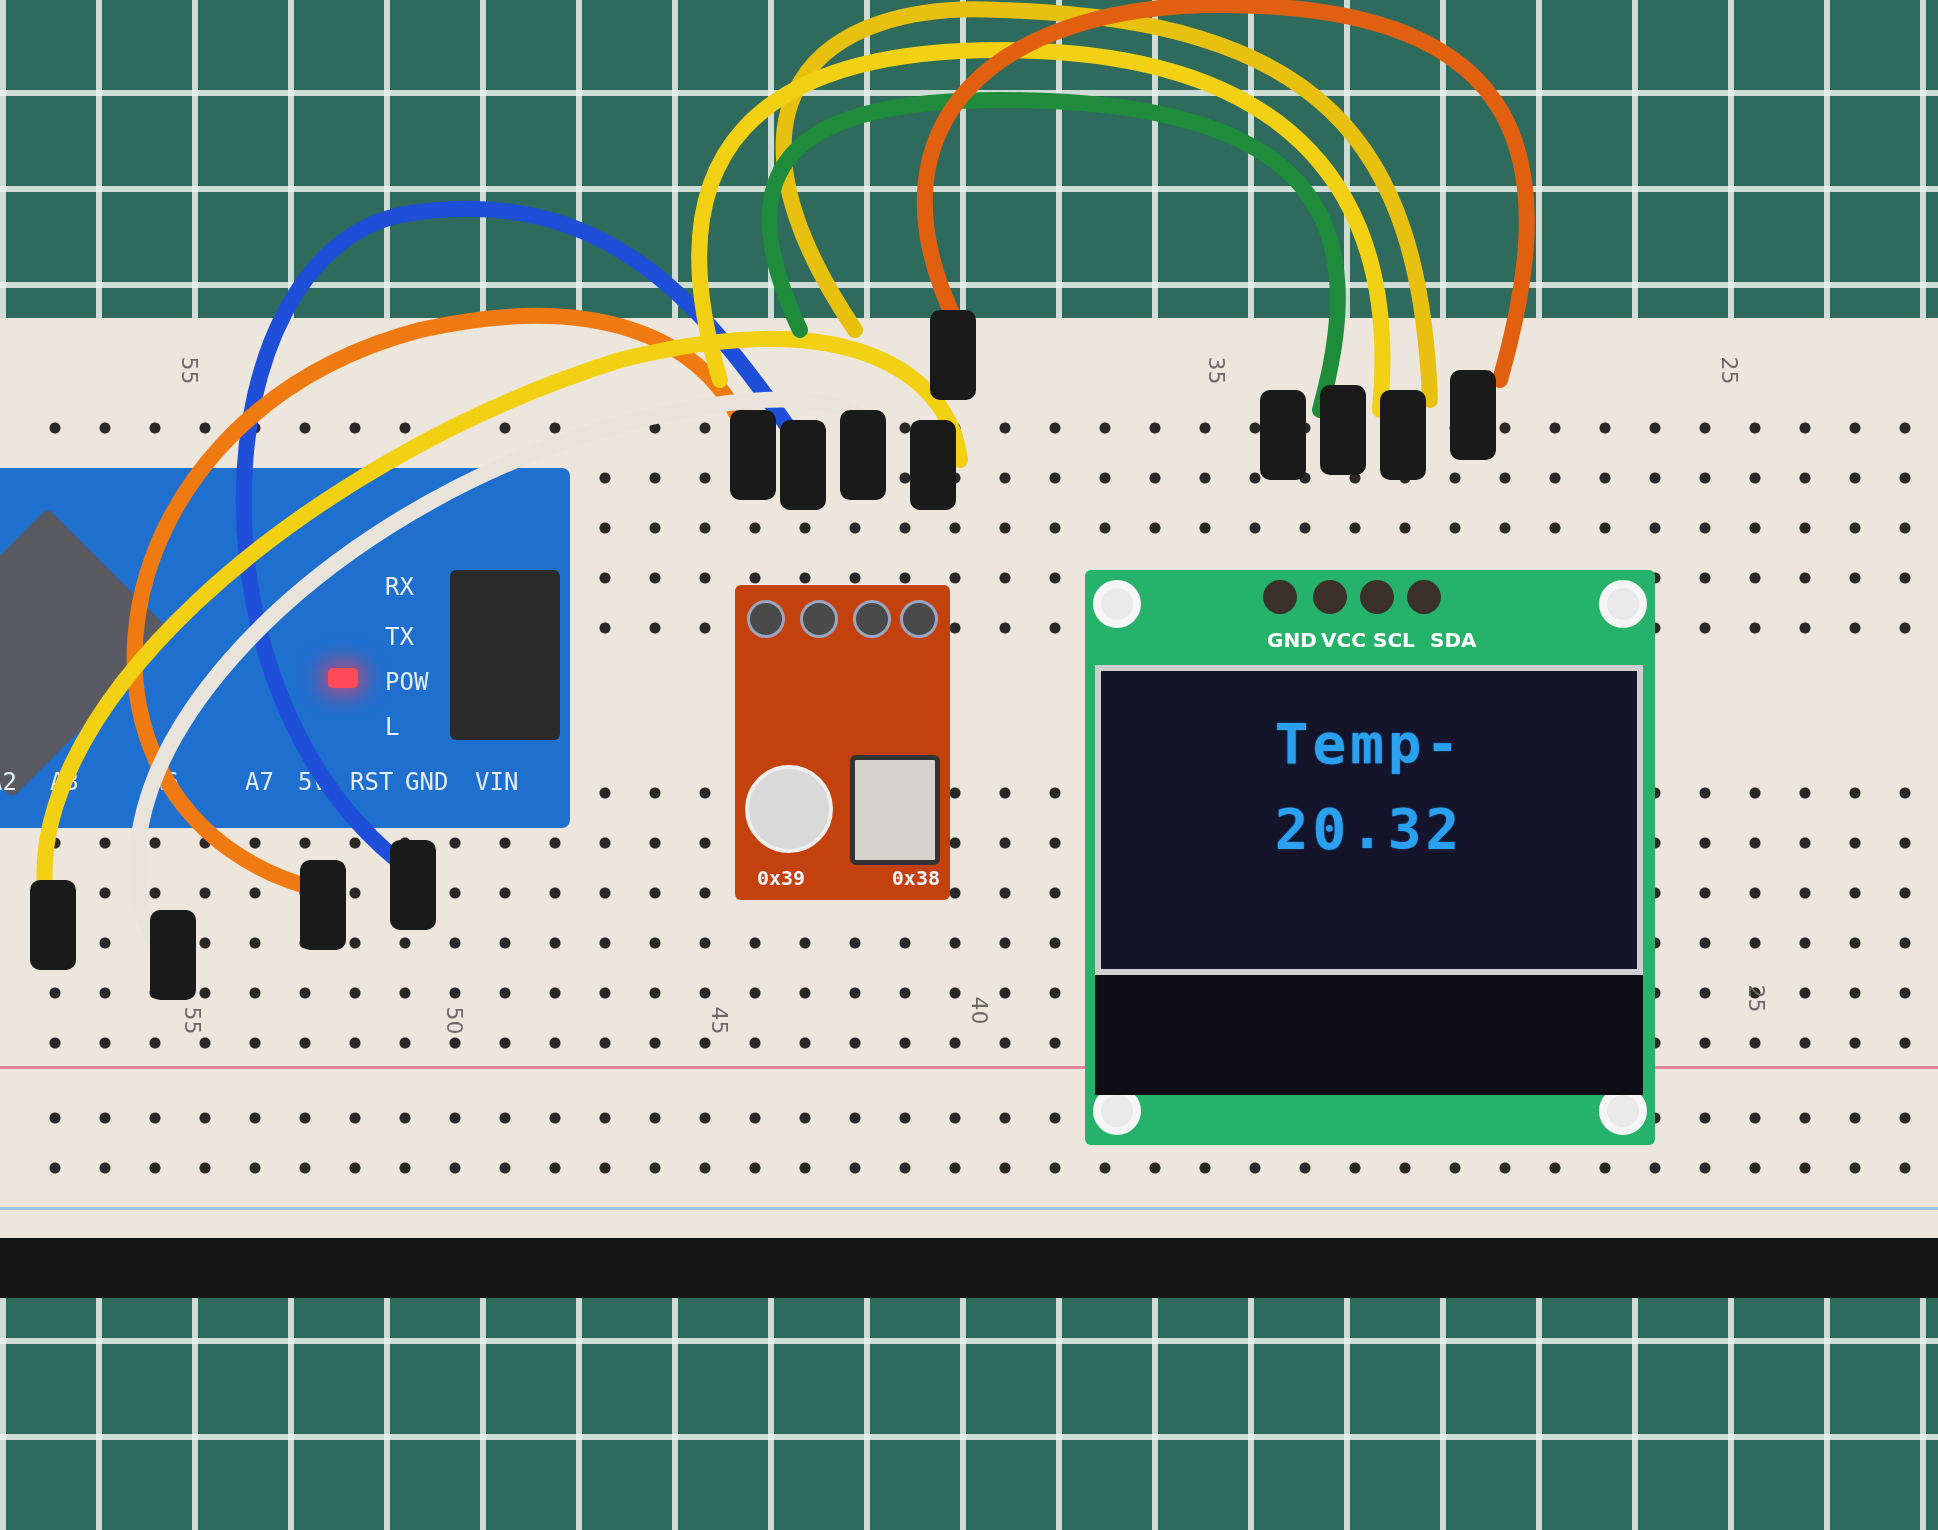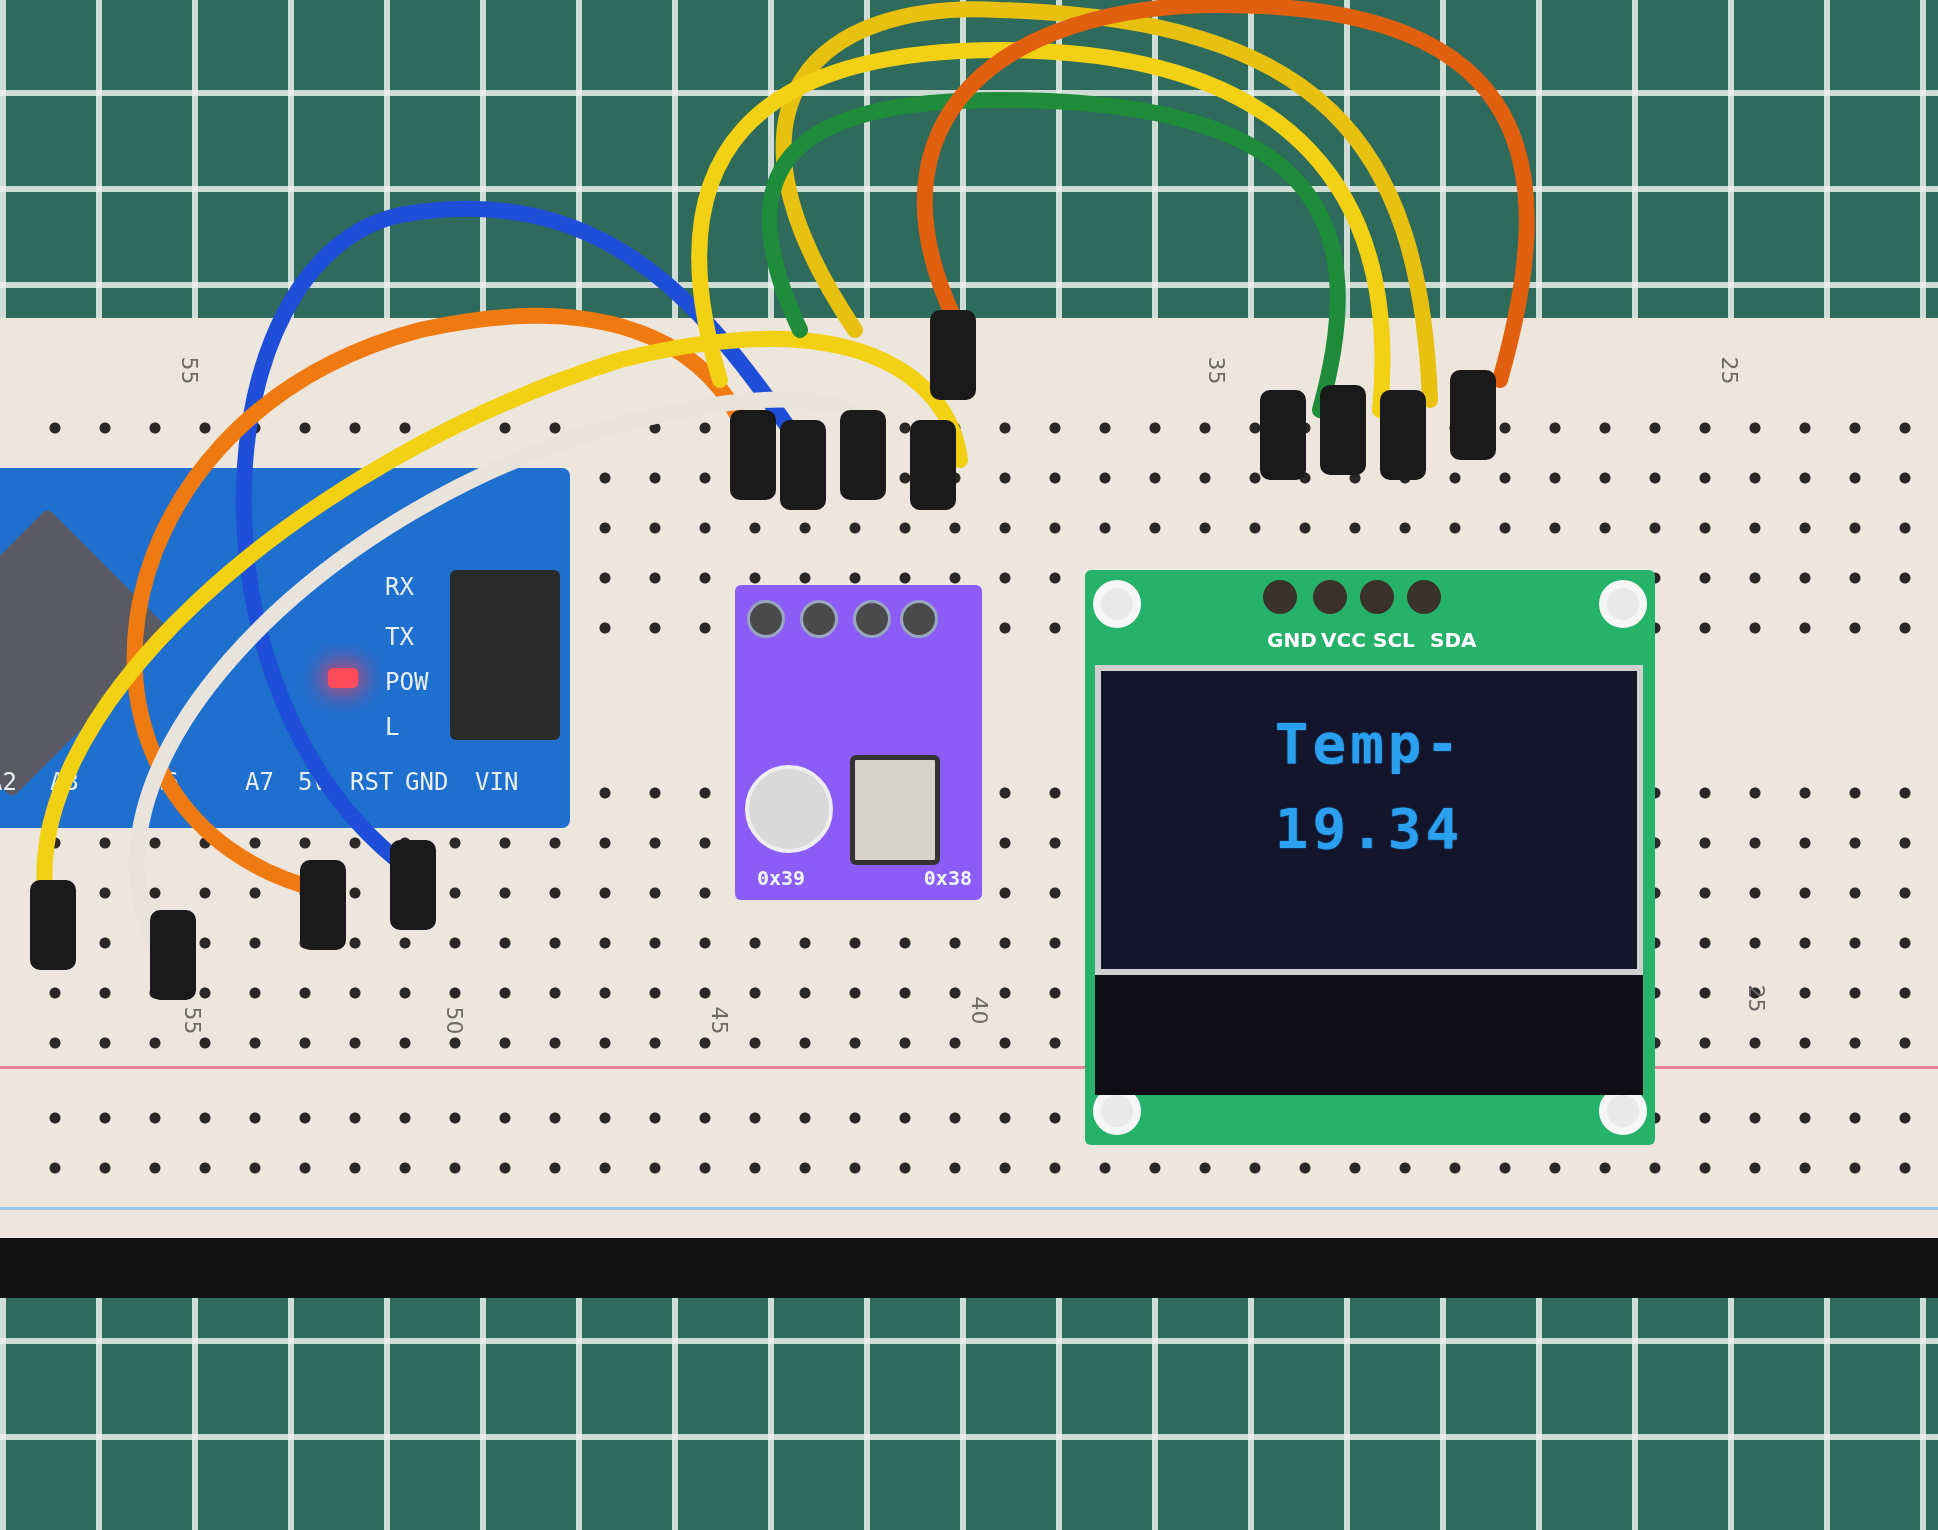--- a/index.html
+++ b/index.html
@@ -16,21 +16,21 @@
   .bb-dark-strip { position: absolute; left: 0; top: 1238px; width: 1938px; height: 60px; background: #141414; }
   .rail-line-red { position: absolute; left: 0; top: 1066px; width: 1938px; height: 3px; background: #e8829a; }
   .rail-line-blue { position: absolute; left: 0; top: 1207px; width: 1938px; height: 3px; background: #9cc4e4; }
   .holes { position: absolute; background-image: radial-gradient(#2a2826 0 5px, transparent 6px); background-size: 50px 50px; }
   .col-num { position: absolute; color: #6c6a66; font-size: 22px; transform: rotate(90deg); font-family: "DejaVu Sans", sans-serif; }
   .nano { position: absolute; left: -20px; top: 468px; width: 590px; height: 360px; background: #1f6fcf; border-radius: 8px; }
   .nano-chip { position: absolute; left: -40px; top: 70px; width: 180px; height: 230px; background: #5a5a62; transform: rotate(45deg); border-radius: 6px; }
   .nano-label { position: absolute; color: #e6eef8; font-weight: normal; font-size: 24px; font-family: "DejaVu Sans Mono", monospace; }
   .led { position: absolute; width: 30px; height: 20px; border-radius: 5px; background: #ff4a5a; box-shadow: 0 0 20px 8px rgba(255,60,80,0.6); }
   .icsp { position: absolute; left: 450px; top: 570px; width: 110px; height: 170px; background: #2a2a2a; border-radius: 6px; }
-  .sensor { position: absolute; left: 735px; top: 585px; width: 215px; height: 315px; background: #8b5cf6; border-radius: 6px; padding-left: 32px; }
+  .sensor { position: absolute; left: 735px; top: 585px; width: 215px; height: 315px; background: #c2410c; border-radius: 6px; }
   .sensor-pin { position: absolute; top: 15px; width: 32px; height: 32px; border-radius: 50%; background: #4a4a4a; border: 3px solid #9aa6bf; }
   .sensor-hole { position: absolute; left: 10px; top: 180px; width: 80px; height: 80px; border-radius: 50%; background: #d9d9d9; border: 4px solid #eeeeee; }
   .sensor-can { position: absolute; left: 115px; top: 170px; width: 80px; height: 100px; background: #d6d2cc; border: 5px solid #333; border-radius: 6px; }
   .sensor-addr { position: absolute; bottom: 10px; color: #f0f4ff; font-weight: bold; font-size: 20px; font-family: "DejaVu Sans Mono", monospace; }
   .oled { position: absolute; left: 1085px; top: 570px; width: 570px; height: 575px; background: #27b26c; border-radius: 6px; }
   .oled-hole { position: absolute; width: 48px; height: 48px; border-radius: 50%; background: #e9e9e9; border: 8px solid #f6f6f6; box-sizing: border-box; }
   .oled-pin { position: absolute; top: 10px; width: 34px; height: 34px; border-radius: 50%; background: #3a3128; }
   .oled-pinlabel { position: absolute; top: 58px; color: #ffffff; font-size: 20px; font-weight: bold; font-family: "DejaVu Sans", sans-serif; }
   .oled-screen { position: absolute; left: 10px; top: 95px; width: 548px; height: 310px; background: #14142a; border: 6px solid #cfcfcf; box-sizing: border-box; }
   .oled-text { position: absolute; left: 0; width: 100%; text-align: center; color: #2aa0ee; font-family: "DejaVu Sans Mono", monospace; font-weight: bold; letter-spacing: 4px; text-shadow: 0 0 2px #1a6ab0; }
@@ -98,21 +98,21 @@
     <div class="oled-pin" style="left:178px;"></div>
     <div class="oled-pin" style="left:228px;"></div>
     <div class="oled-pin" style="left:275px;"></div>
     <div class="oled-pin" style="left:322px;"></div>
     <span class="oled-pinlabel" style="left:182px;">GND</span>
     <span class="oled-pinlabel" style="left:236px;">VCC</span>
     <span class="oled-pinlabel" style="left:288px;">SCL</span>
     <span class="oled-pinlabel" style="left:345px;">SDA</span>
     <div class="oled-screen">
       <div class="oled-text" style="top:40px; font-size:56px;text-align:center;">Temp-</div>
-      <div class="oled-text" style="top:125px; font-size:56px;">19.34</div>
+      <div class="oled-text" style="top:125px; font-size:56px;">20.32</div>
     </div>
     <div class="oled-flex"></div>
   </div>
 
   <svg width="1938" height="1530" style="position:absolute; left:0; top:0;">
     <path class="wire" d="M410 870 C 180 700, 200 260, 400 215 C 600 180, 700 300, 790 430" stroke="#1f4fd8" stroke-width="16"></path>
     <path class="wire" d="M320 890 C 40 820, 80 420, 420 330 C 600 290, 700 340, 740 420" stroke="#f07a12" stroke-width="16"></path>
     <path class="wire" d="M50 920 C 0 720, 300 460, 620 360 C 860 300, 950 380, 960 460" stroke="#f2d014" stroke-width="16"></path>
     <path class="wire" d="M160 950 C 60 780, 300 520, 600 430 C 780 380, 860 400, 870 430" stroke="#e8e4dc" stroke-width="16"></path>
     <path class="wire" d="M855 330 C 700 100, 820 0, 1000 10 C 1320 20, 1420 140, 1430 400" stroke="#e8c010" stroke-width="16"></path>

